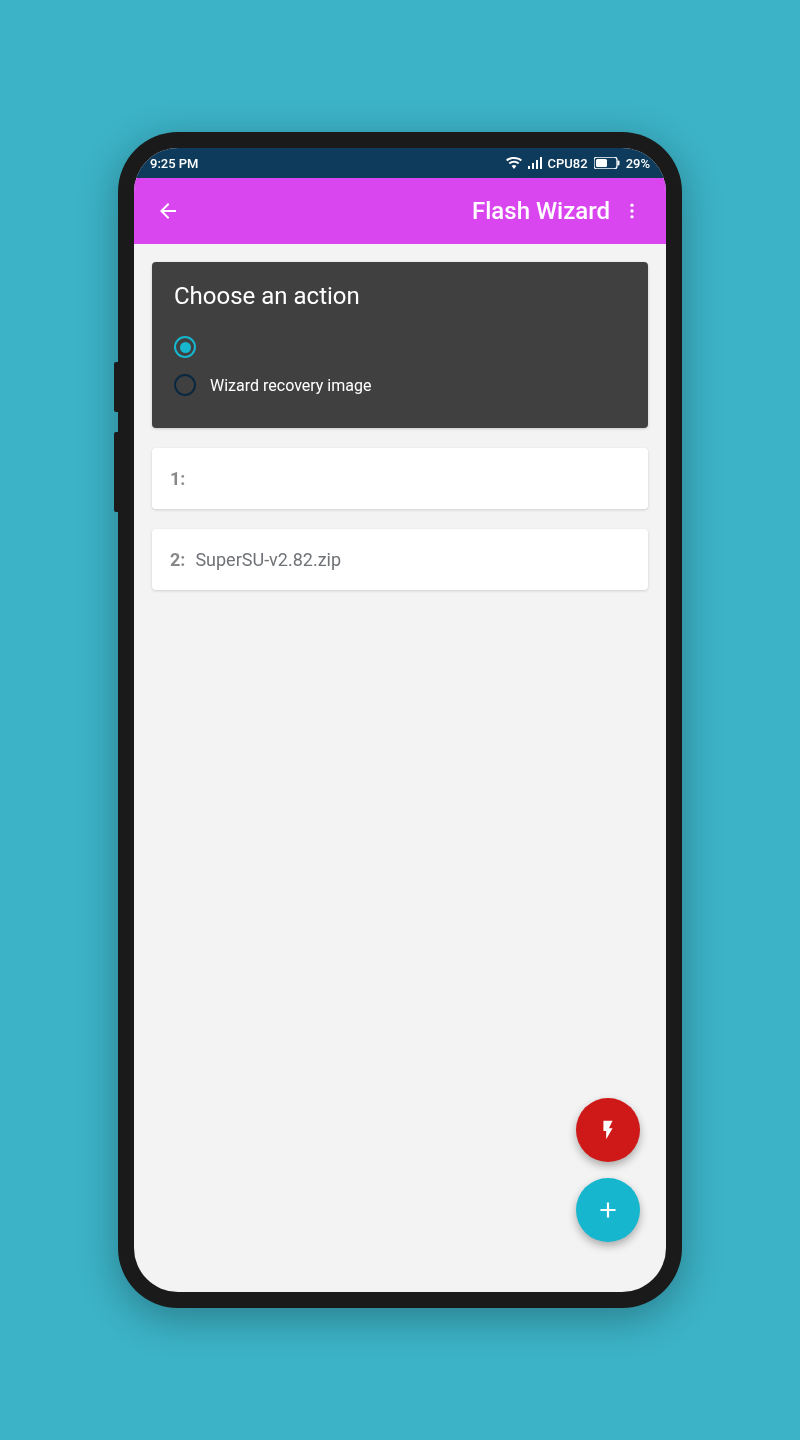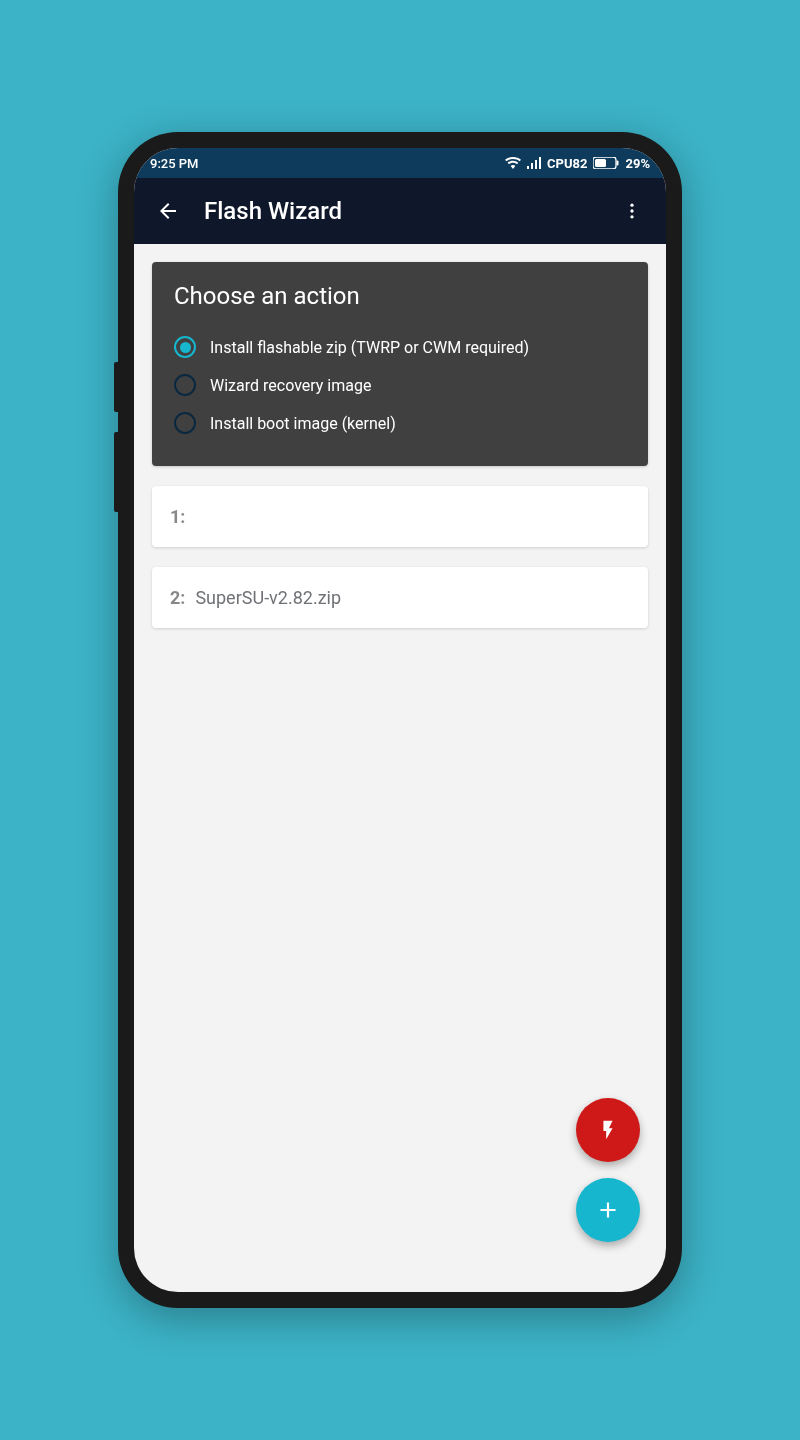--- a/index.html
+++ b/index.html
@@ -44,28 +44,29 @@
     background: #0e3a5c;
     height: 30px;
     display: flex;
     align-items: center;
     justify-content: space-between;
     padding: 0 16px;
     color: #fff;
     font-size: 13px;
     font-weight: 500;
   }
-  .status-right { display: flex; align-items: center; gap: 6px; font-weight: bold; }
+  .status-right { display: flex; align-items: center; gap: 6px; }
   .appbar {
-    background: #0f172a;
+    background: #d946ef;
     height: 66px;
     display: flex;
     align-items: center;
     padding: 0 12px;
     color: #fff;
+    text-align: right;
   }
   .back-btn {
     width: 44px; height: 44px;
     display: flex; align-items: center; justify-content: center;
     cursor: pointer;
   }
   .appbar-title {
     font-size: 24px;
     font-weight: 500;
     margin-left: 14px;
@@ -192,30 +193,25 @@
 
     <div class="content">
 
       <div class="card">
         <div class="card-title">Choose an action</div>
 
         <div class="radio-row">
           <div class="radio-outer selected">
               <div class="radio-inner"></div>
             </div>
-          <div class="radio-label">Install flashable zip (TWRP or CWM required)</div>
         </div>
         <div class="radio-row">
           <div class="radio-outer"></div>
           <div class="radio-label">Wizard recovery image</div>
         </div>
-        <div class="radio-row">
-          <div class="radio-outer"></div>
-          <div class="radio-label">Install boot image (kernel)</div>
-        </div>
       </div>
 
       <div class="file-card">
         <span class="file-idx">1:</span>
       </div>
 
       <div class="file-card">
         <span class="file-idx">2:</span>
         <span>SuperSU-v2.82.zip</span>
       </div>

